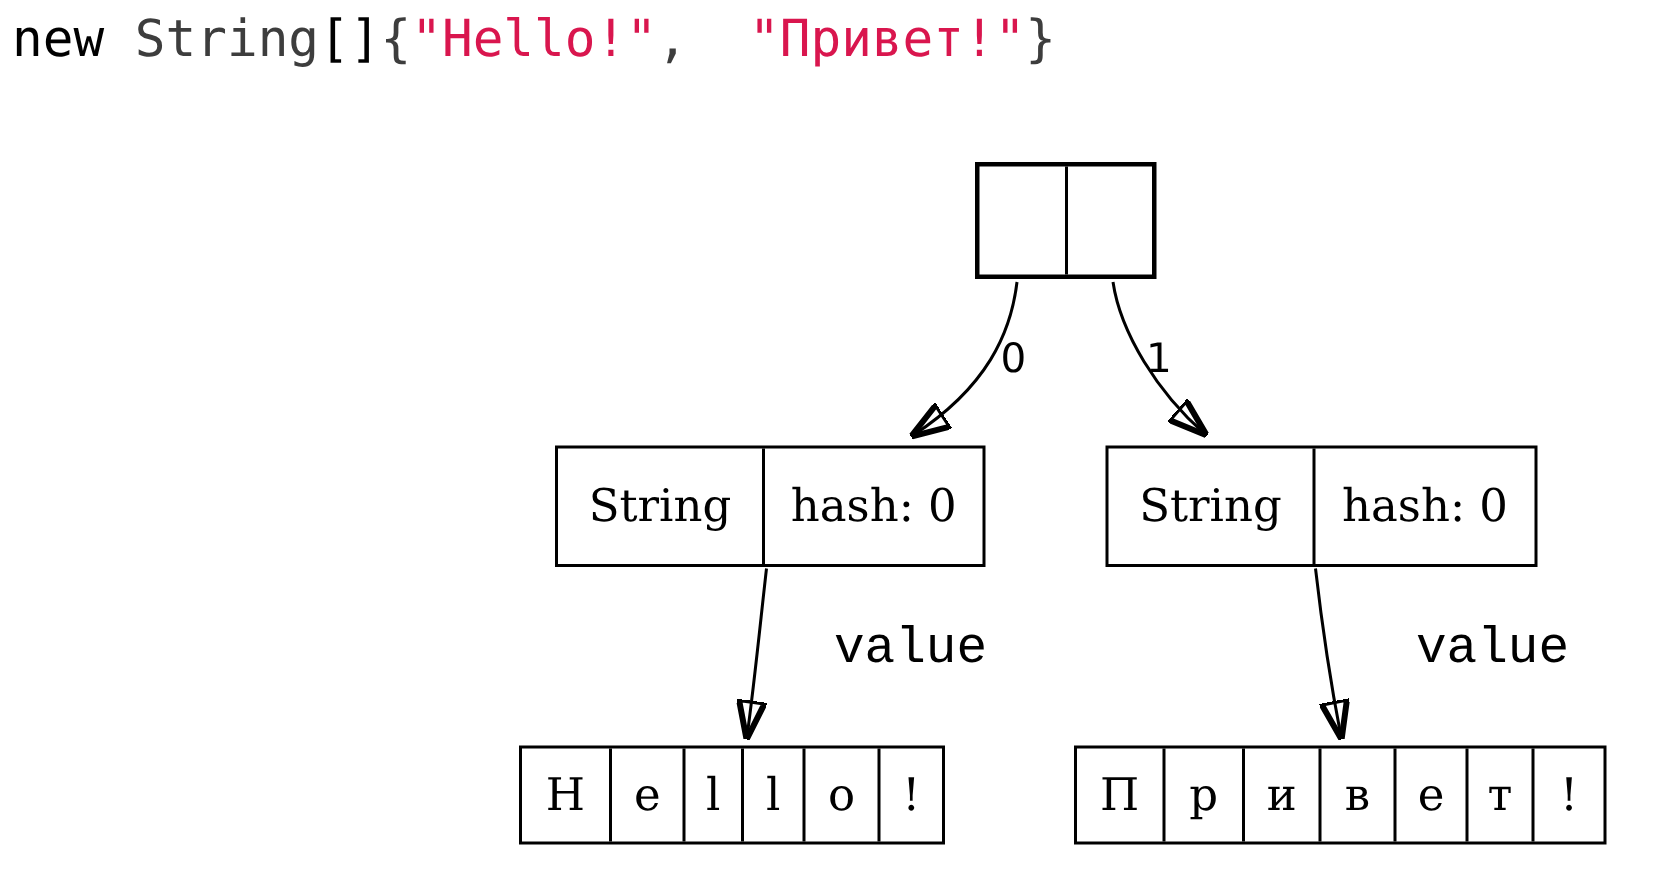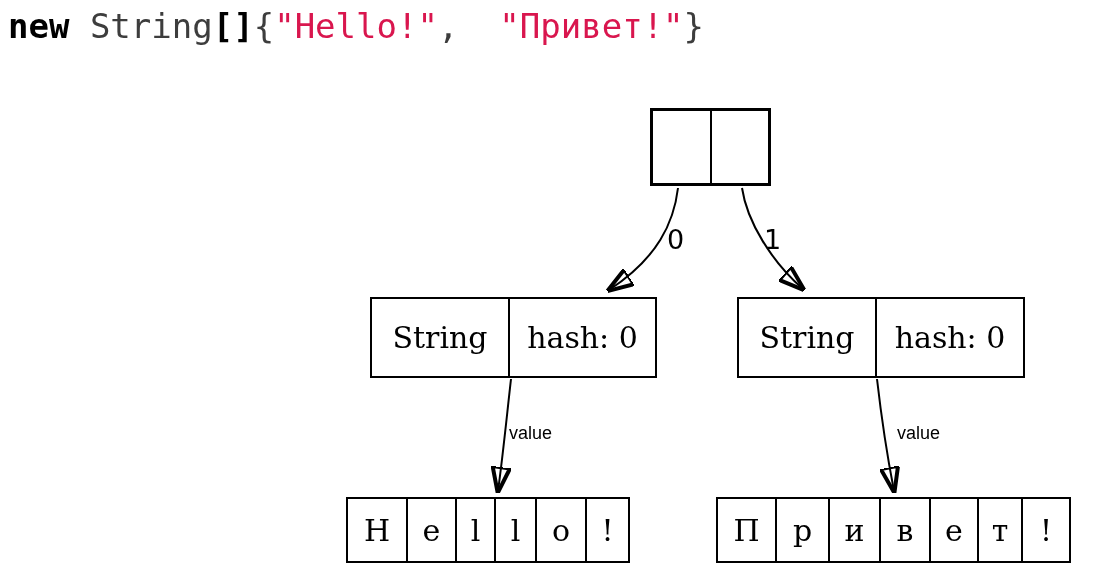--- a/index.html
+++ b/index.html
@@ -11,21 +11,21 @@
     font-family:"DejaVu Serif", serif;
   }
   
   #code-line{
     position:absolute;left:8px;top:4px;
     font-family:"DejaVu Sans Mono", monospace;
     font-size:34px;line-height:44px;
     white-space:pre;
     color:#3d3d3d;
   }
-  .tok-kw{font-weight:bold;color:#000000;}
+  .tok-kw{font-weight:normal;color:#000000;}
   .tok-plain{color:#3d3d3d;}
   .tok-str{color:#d9164e;}
   
   .node-box{
     position:absolute;
     display:flex;
     border:2px solid #000;
     background:#fff;
     box-sizing:border-box;
     align-items:stretch;
@@ -62,21 +62,21 @@
   
   #edges{position:absolute;left:0;top:0;width:1103px;height:584px;pointer-events:none;}
   #edges path{stroke:#000;stroke-width:2;fill:none;}
   .edge-label{
     position:absolute;
     color:#000;
     font-size:27px;line-height:30px;
     white-space:nowrap;
   }
   .index-label{font-family:"DejaVu Sans", sans-serif;}
-  .value-label{font-family:Liberation Sans, sans-serif;font-size:18px;}
+  .value-label{font-family:Liberation Mono, monospace;font-size:34px;margin-left:47px;}
   #label-idx-0{left:667px;top:225px;}
   #label-idx-1{left:764px;top:225px;}
   #label-value-0{left:509px;top:418px;}
   #label-value-1{left:897px;top:418px;}
 </style>
 </head>
 <body>
 
 <div id="stage">
 

